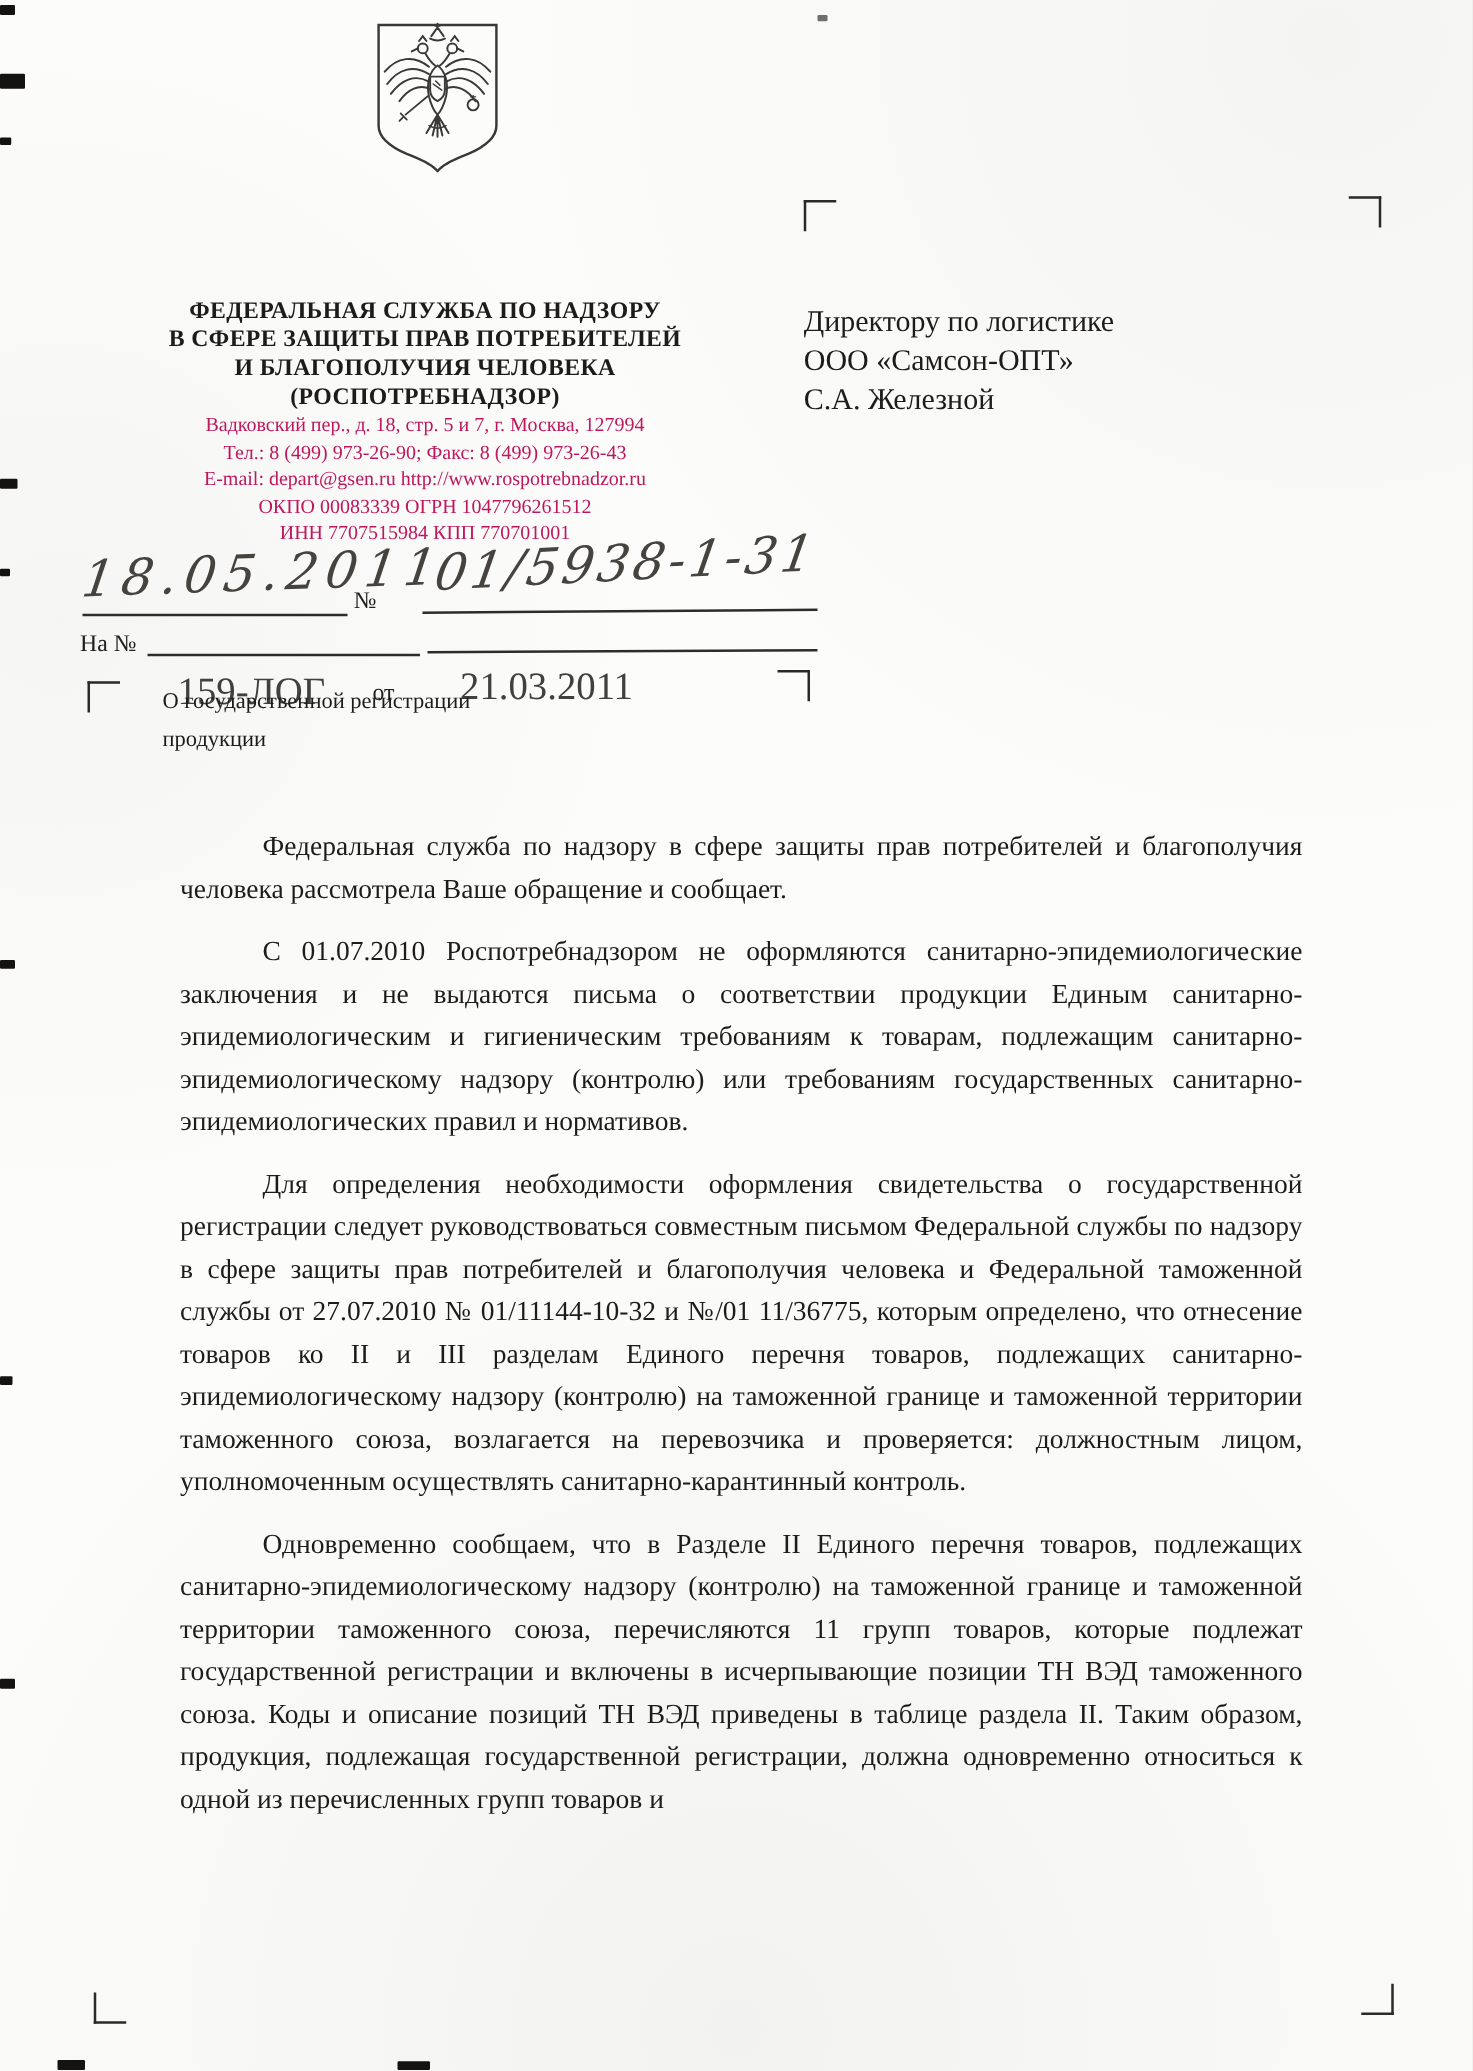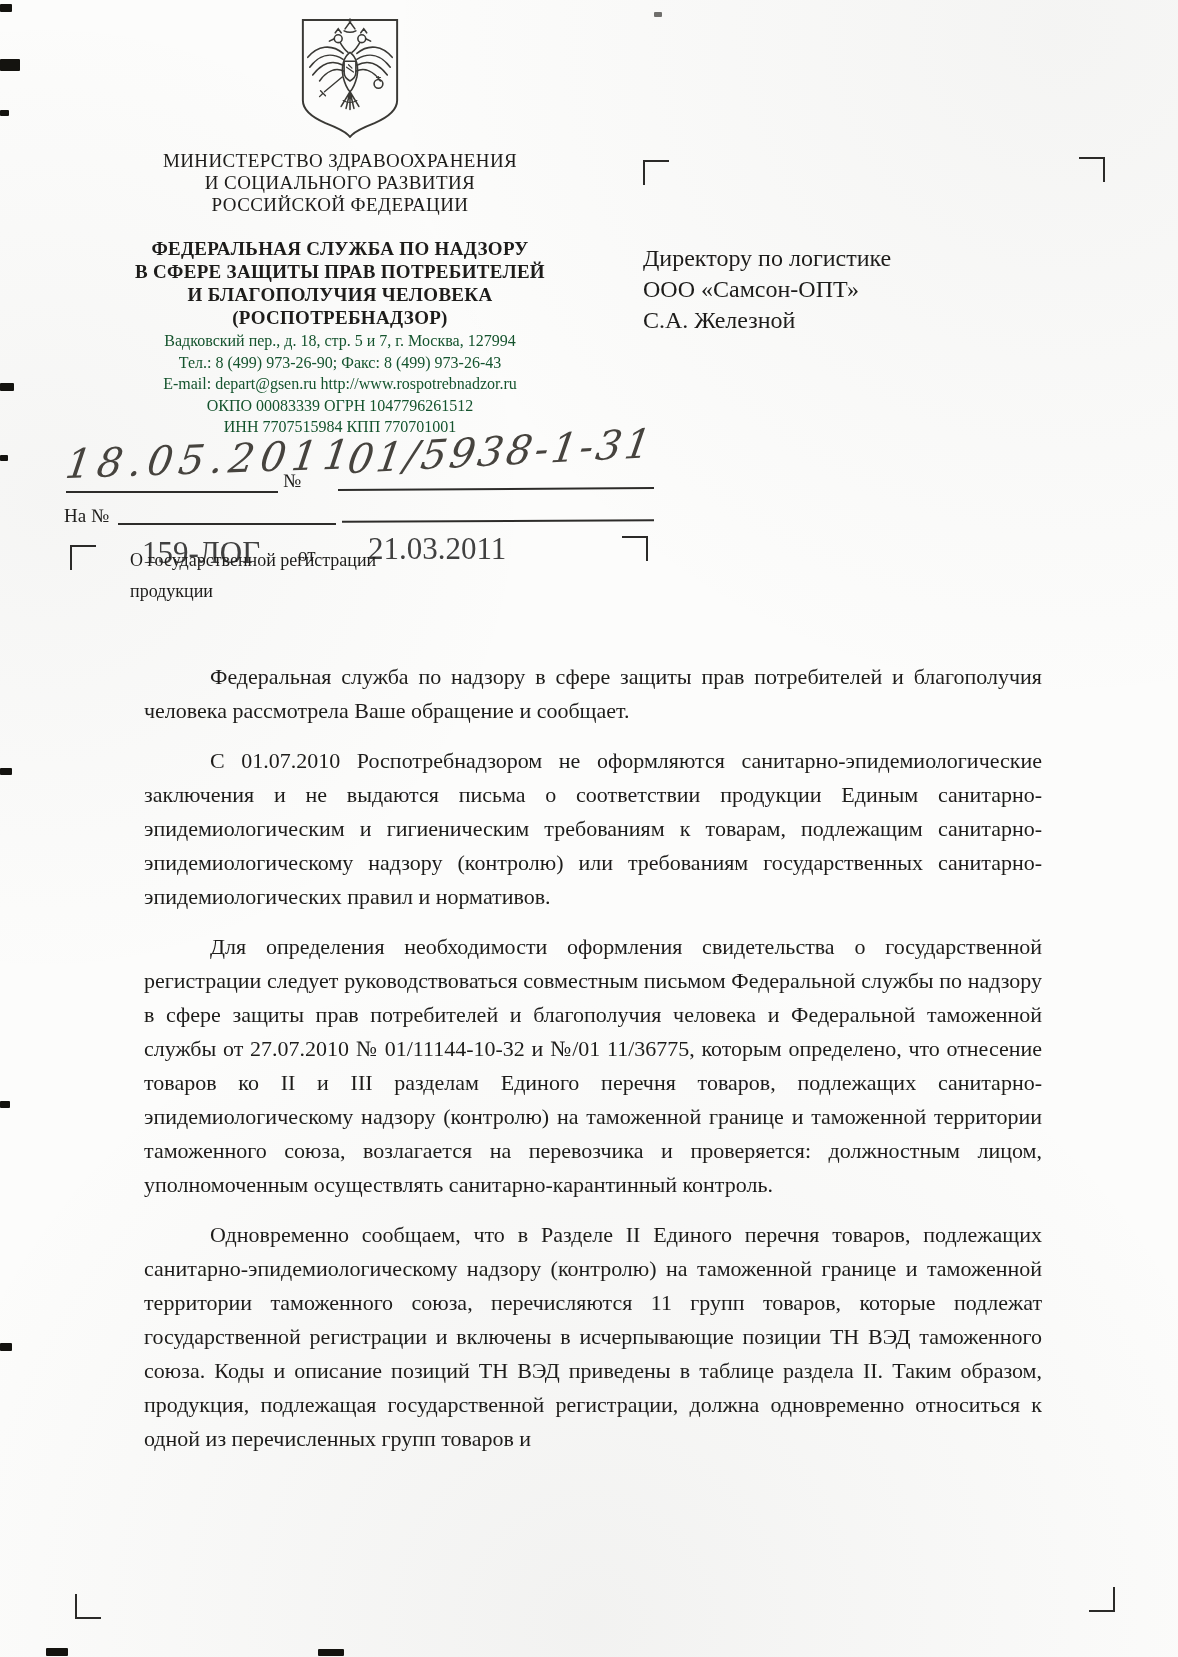--- a/index.html
+++ b/index.html
@@ -18,21 +18,21 @@
       radial-gradient(circle at 90% 2%, rgba(120,120,115,.06), transparent 35%),
       radial-gradient(circle at 4% 30%, rgba(120,120,115,.05), transparent 30%),
       radial-gradient(circle at 50% 98%, rgba(110,110,105,.07), transparent 40%);
   }
   .abs{position:absolute;}
   .ctr{text-align:center;}
   
   .emblem{left:296px;top:16px;width:108px;height:122px;}
   .ministry{left:80px;top:150px;width:520px;font-size:19px;line-height:22px;letter-spacing:.4px;}
   .service{left:70px;top:237px;width:540px;font-size:19px;line-height:23px;font-weight:bold;letter-spacing:.3px;}
-  .addr{left:70px;top:330px;width:540px;font-size:16px;line-height:21.5px;color:#14532d;}
+  .addr{left:70px;top:330px;width:540px;font-size:16px;line-height:21.5px;color:#be185d;}
   
   .rule{position:absolute;height:2px;background:#2d2c2a;}
   .hand{
     position:absolute;font-style:italic;color:#46433e;
     font-family:"DejaVu Serif",serif;white-space:nowrap;
   }
   .hand-date{left:66px;top:436px;font-size:40px;letter-spacing:6px;transform:rotate(-2deg) skewX(-10deg);}
   .hand-num{left:348px;top:428px;font-size:40px;letter-spacing:3px;transform:rotate(-3deg) skewX(-12deg);}
   .lbl{position:absolute;font-size:19px;color:#21201e;}
   .typed{position:absolute;font-size:31px;color:#404040;white-space:nowrap;margin-top:23px;}
@@ -104,25 +104,20 @@
         <path d="M48,86 q7,4 14,0" stroke-width="1.2"></path>
 
         <path d="M47,62 L29,77 M27,79 l-3,3 M25,76 l5,5" stroke-width="1.4"></path>
 
         <circle cx="84" cy="69" r="4.5"></circle>
         <path d="M84,64.5 v-3 M82,62.5 h4" stroke-width="1.2"></path>
       </g>
     </svg>
   </div>
 
-  <div class="abs ctr ministry">
-    <div>МИНИСТЕРСТВО ЗДРАВООХРАНЕНИЯ</div>
-    <div>И СОЦИАЛЬНОГО РАЗВИТИЯ</div>
-    <div>РОССИЙСКОЙ ФЕДЕРАЦИИ</div>
-  </div>
 
   <div class="abs ctr service">
     <div>ФЕДЕРАЛЬНАЯ СЛУЖБА ПО НАДЗОРУ</div>
     <div>В СФЕРЕ ЗАЩИТЫ ПРАВ ПОТРЕБИТЕЛЕЙ</div>
     <div>И БЛАГОПОЛУЧИЯ ЧЕЛОВЕКА</div>
     <div>(РОСПОТРЕБНАДЗОР)</div>
   </div>
 
   <div class="abs ctr addr">
     <div>Вадковский пер., д. 18, стр. 5 и 7,  г. Москва, 127994</div>

